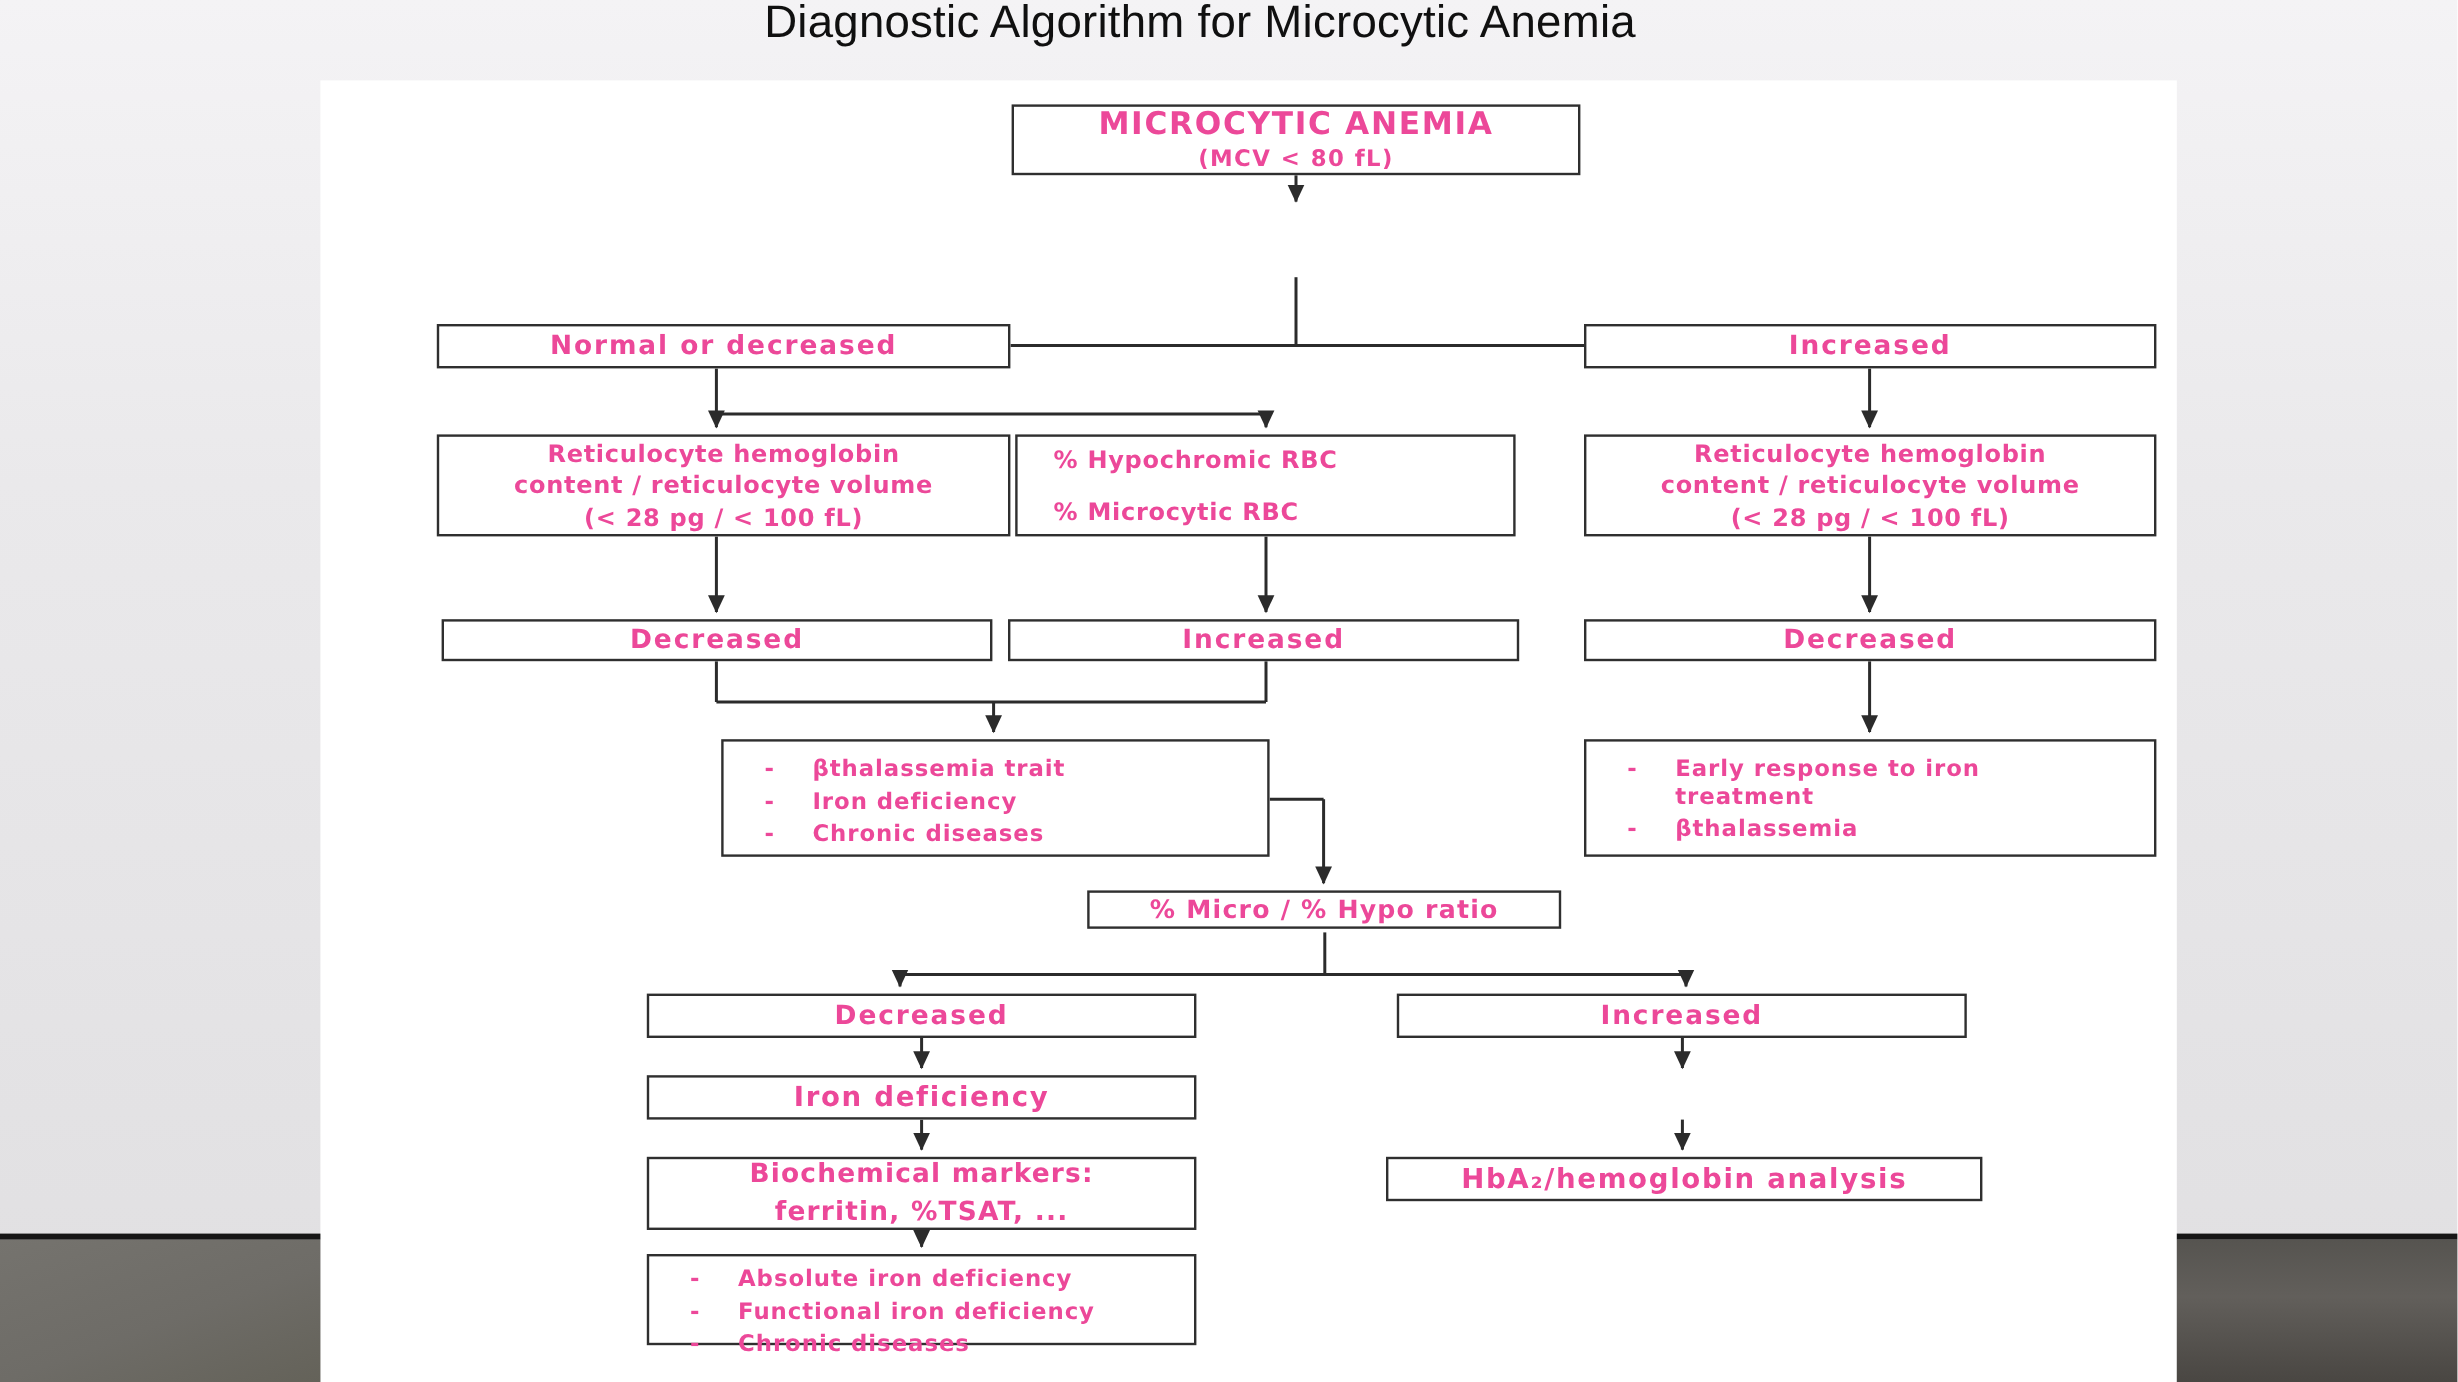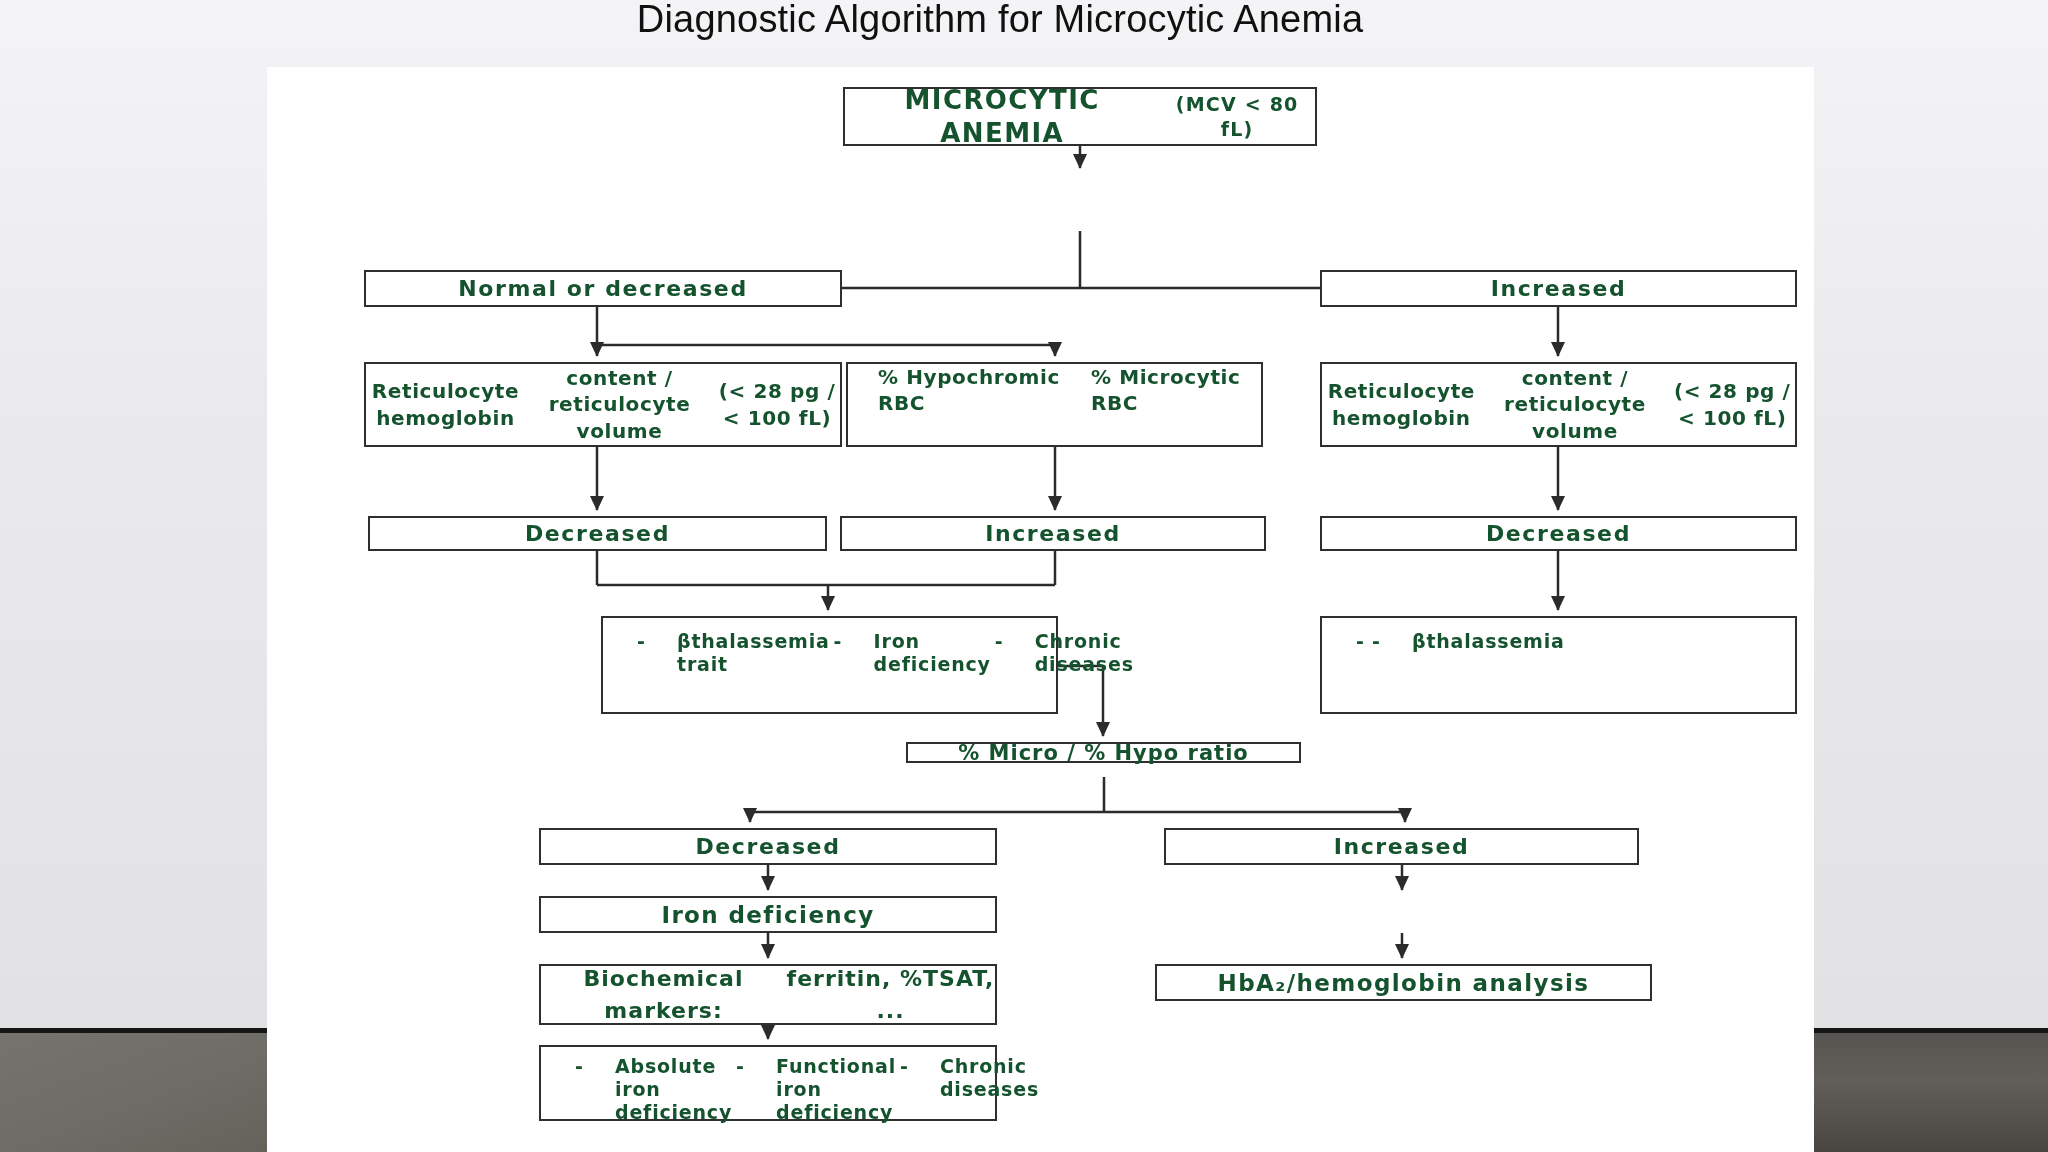--- a/index.html
+++ b/index.html
@@ -25,22 +25,22 @@
     left:0; width:267px;
     background:linear-gradient(160deg,#75736e 0%,#6e6c67 55%,#646259 100%);
   }
   .floor-right {
     left:1814px; width:234px;
     background:linear-gradient(180deg,#565450 0%,#625f5b 40%,#494642 100%);
   }
   .connectors { position:absolute; left:0; top:0; width:2048px; height:1152px; }
   .node {
     position:absolute; background:#fff; border:2px solid #2f2f2f;
-    color:#14532d; font-weight:bold; letter-spacing:0.8px;
-    display:flex; flex-direction:row; align-items:center; justify-content:center;
+    color:#ec4899; font-weight:bold; letter-spacing:0.8px;
+    display:flex; flex-direction:column; align-items:center; justify-content:center;
     text-align:center;
   }
   .fs-xl .big   { font-size:26px; letter-spacing:1.4px; line-height:1.25; }
   .fs-xl .small { font-size:19px; letter-spacing:1.2px; line-height:1.3; }
   .fs-label { font-size:22px; letter-spacing:1.6px; }
   .fs-med   { font-size:20px; letter-spacing:0.6px; line-height:1.32; }
   .fs-ratio { font-size:21px; letter-spacing:1px; }
   .fs-big-label { font-size:23px; letter-spacing:1.4px; }
   .fs-bio { font-size:22px; letter-spacing:1px; line-height:1.45; }
   .node.list {
@@ -154,28 +154,29 @@
     </div>
     <div class="li-row">
       <span class="dash">-</span>
       <span class="li-text">Chronic diseases</span>
     </div>
   </div>
 
   <div class="node list" style="left:1320px;top:616px;width:477px;height:98px">
     <div class="li-row">
       <span class="dash">-</span>
+      <span class="li-text">Early response to iron treatment</span>
     </div>
     <div class="li-row">
       <span class="dash">-</span>
       <span class="li-text">βthalassemia</span>
     </div>
   </div>
 
-  <div class="node fs-ratio" style="left:906px;top:742px;width:395px;height:21px">
+  <div class="node fs-ratio" style="left:906px;top:742px;width:395px;height:32px">
     <div>% Micro / % Hypo ratio</div>
   </div>
 
   <div class="node fs-label" style="left:539px;top:828px;width:458px;height:37px">
     <div>Decreased</div>
   </div>
 
   <div class="node fs-label" style="left:1164px;top:828px;width:475px;height:37px">
     <div>Increased</div>
   </div>

